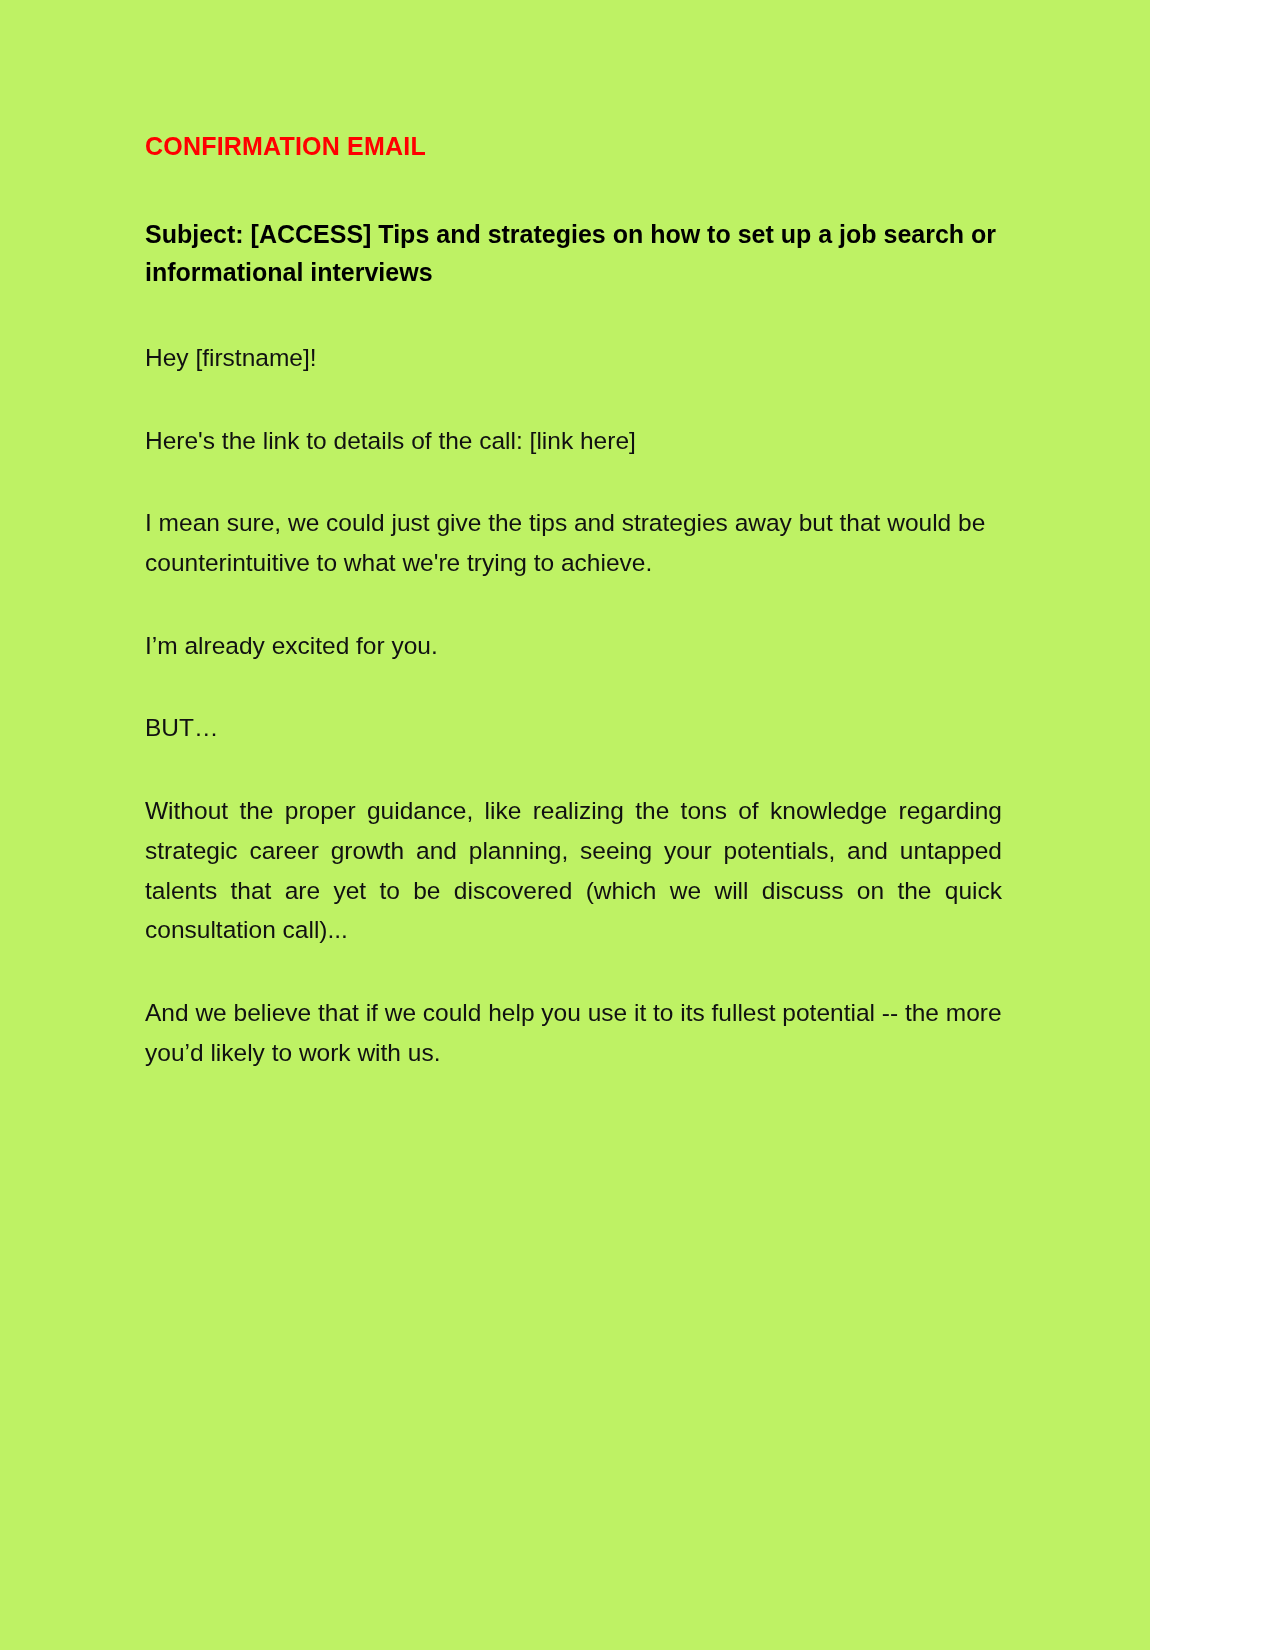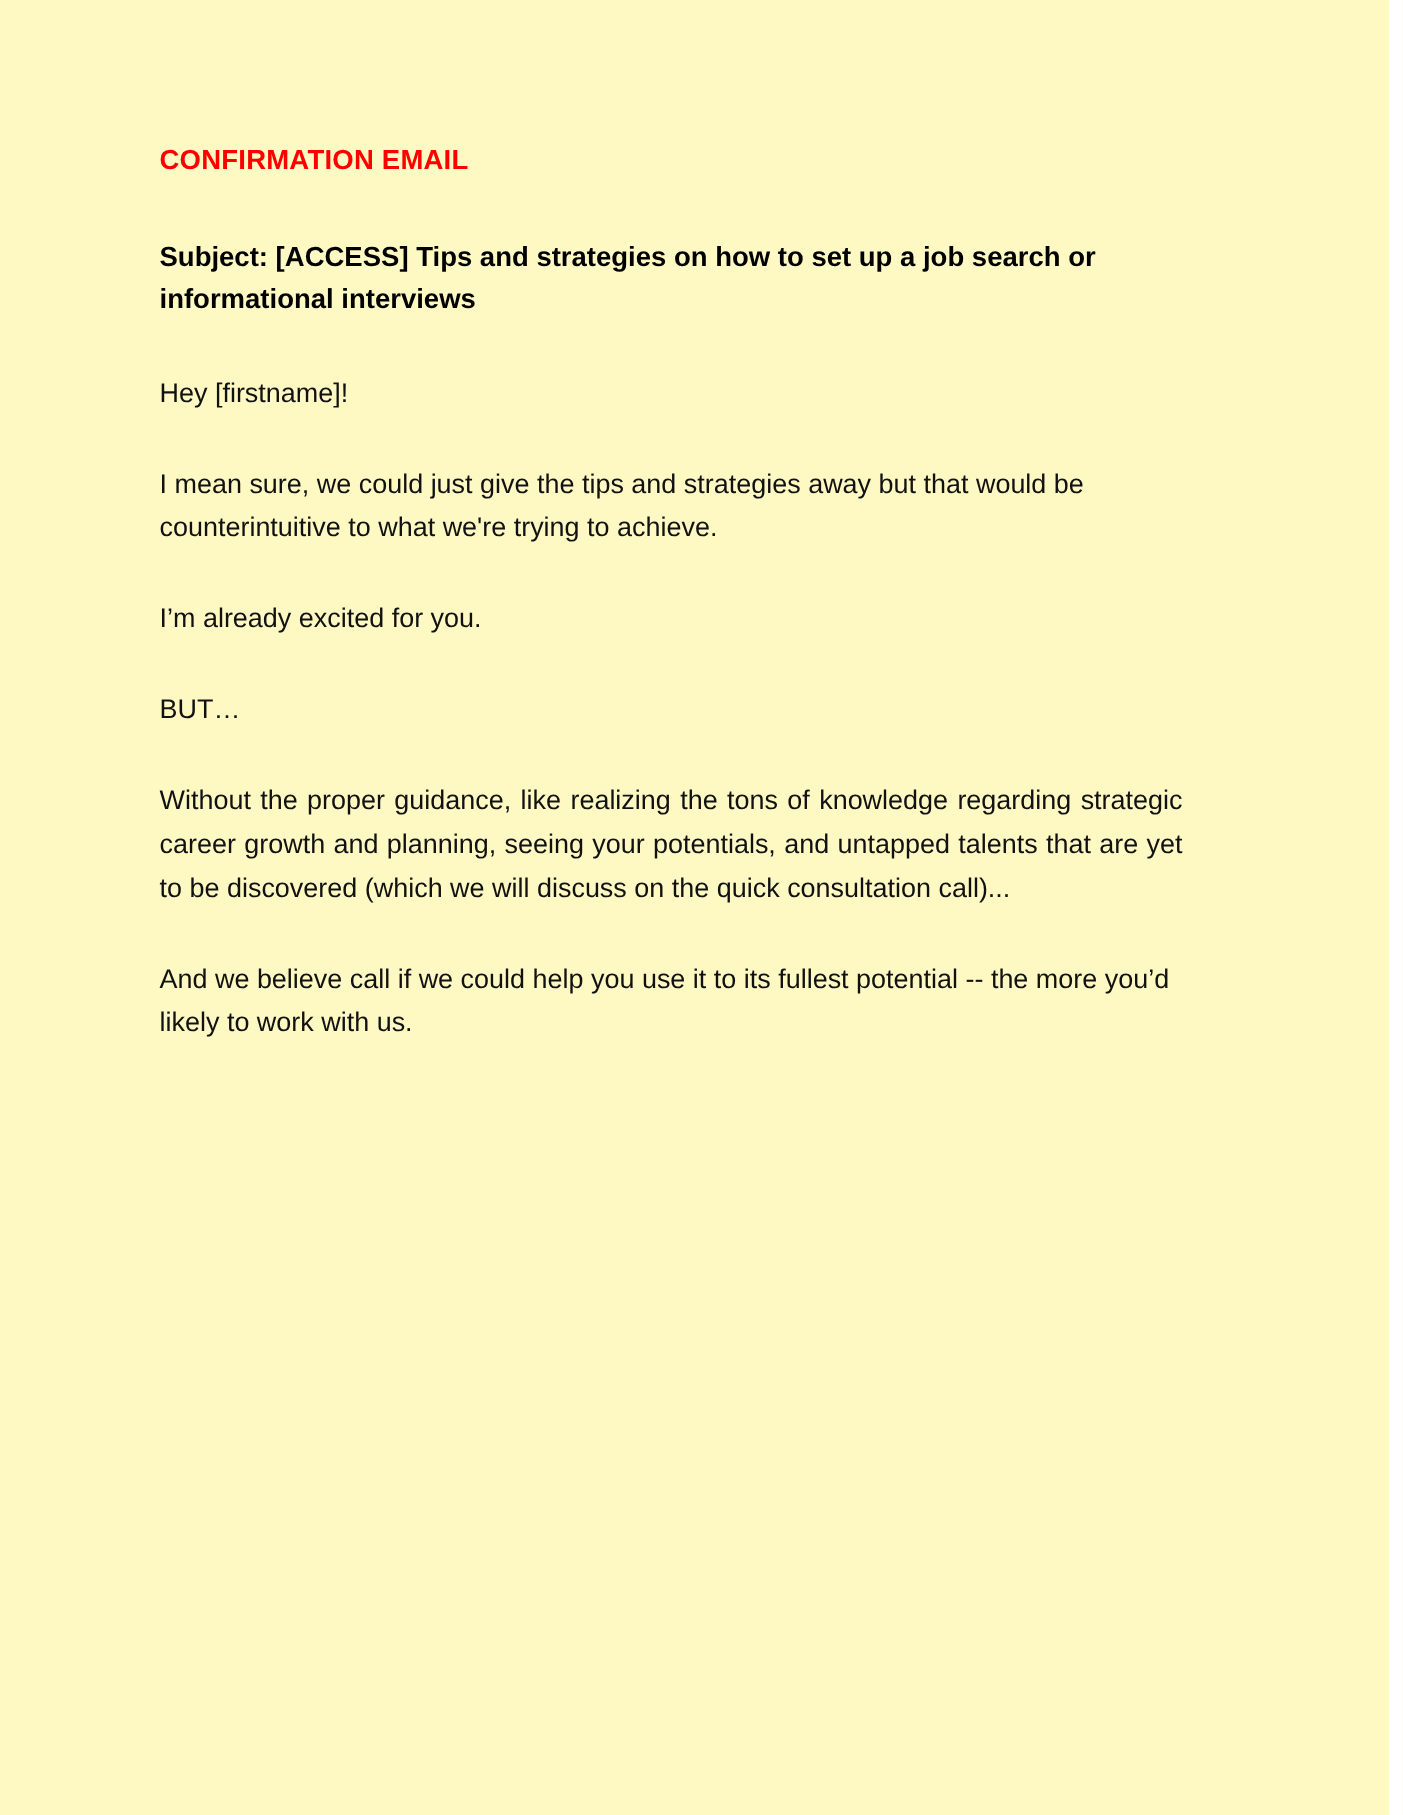--- a/index.html
+++ b/index.html
@@ -9,24 +9,24 @@
   }
   body {
     width: 1275px;
     height: 1650px;
     font-family: "Liberation Sans", sans-serif;
     color: #000000;
     -webkit-font-smoothing: antialiased;
   }
   .page {
     box-sizing: border-box;
-    width: 1263px;
+    width: 1150px;
     min-height: 1650px;
     padding: 130px 148px 80px 145px;
-    background: #fef9c3;
+    background: #bef264;
   }
   .doc-heading {
     font-size: 25px;
     font-weight: bold;
     color: #ff0000;
     letter-spacing: 0.2px;
     margin: 0 0 52px 0;
     line-height: 1.3;
   }
   .subject-line {
@@ -55,19 +55,20 @@
 </head>
 <body>
 
 <div class="page">
 
   <h1 class="doc-heading">CONFIRMATION EMAIL</h1>
 
   <p class="subject-line">Subject: [ACCESS] Tips and strategies on how to set up a job search or informational interviews</p>
 
   <p class="para">Hey [firstname]!</p>
+  <p class="para">Here's the link to details of the call: [link here]</p>
   <p class="para">I mean sure, we could just give the tips and strategies away but that would be counterintuitive to what we're trying to achieve.</p>
   <p class="para">I’m already excited for you.</p>
   <p class="para">BUT…</p>
   <p class="para justify">Without the proper guidance, like realizing the tons of knowledge regarding strategic career growth and planning, seeing your potentials, and untapped talents that are yet to be discovered (which we will discuss on the quick consultation call)...</p>
-  <p class="para">And we believe call if we could help you use it to its fullest potential -- the more you’d likely to work with us.</p>
+  <p class="para">And we believe that if we could help you use it to its fullest potential -- the more you’d likely to work with us.</p>
 
 </div>
 
 </body></html>

